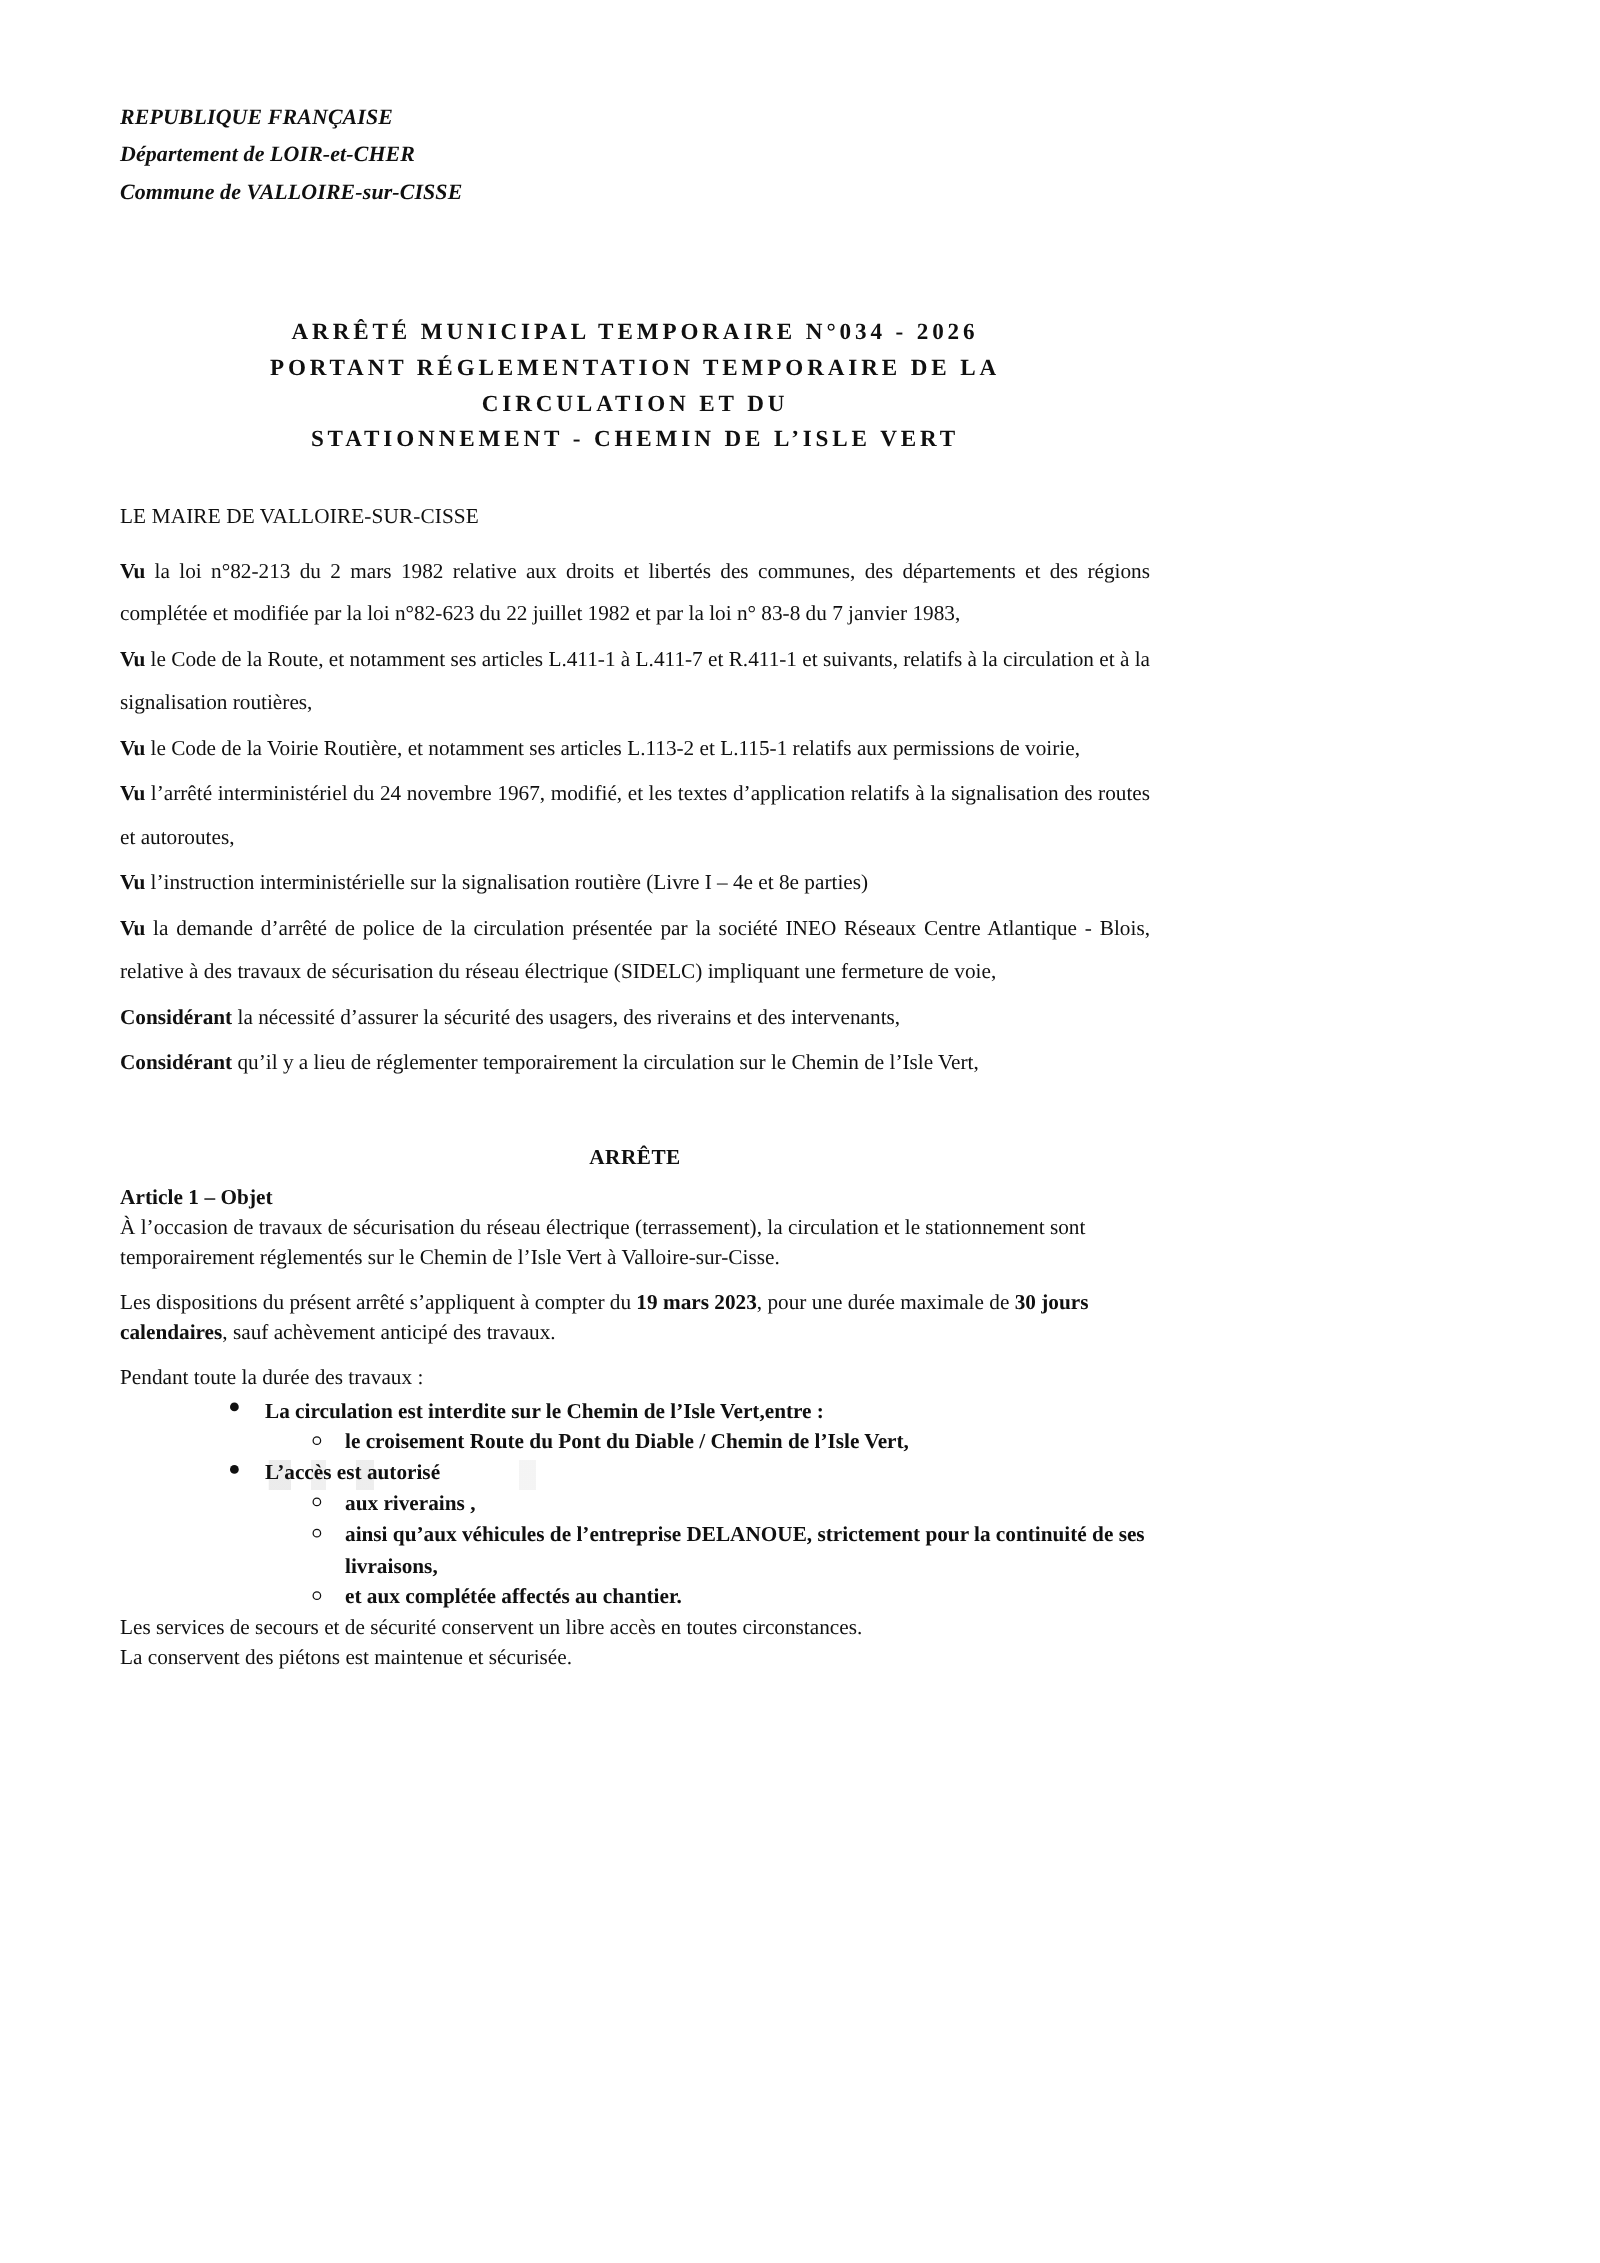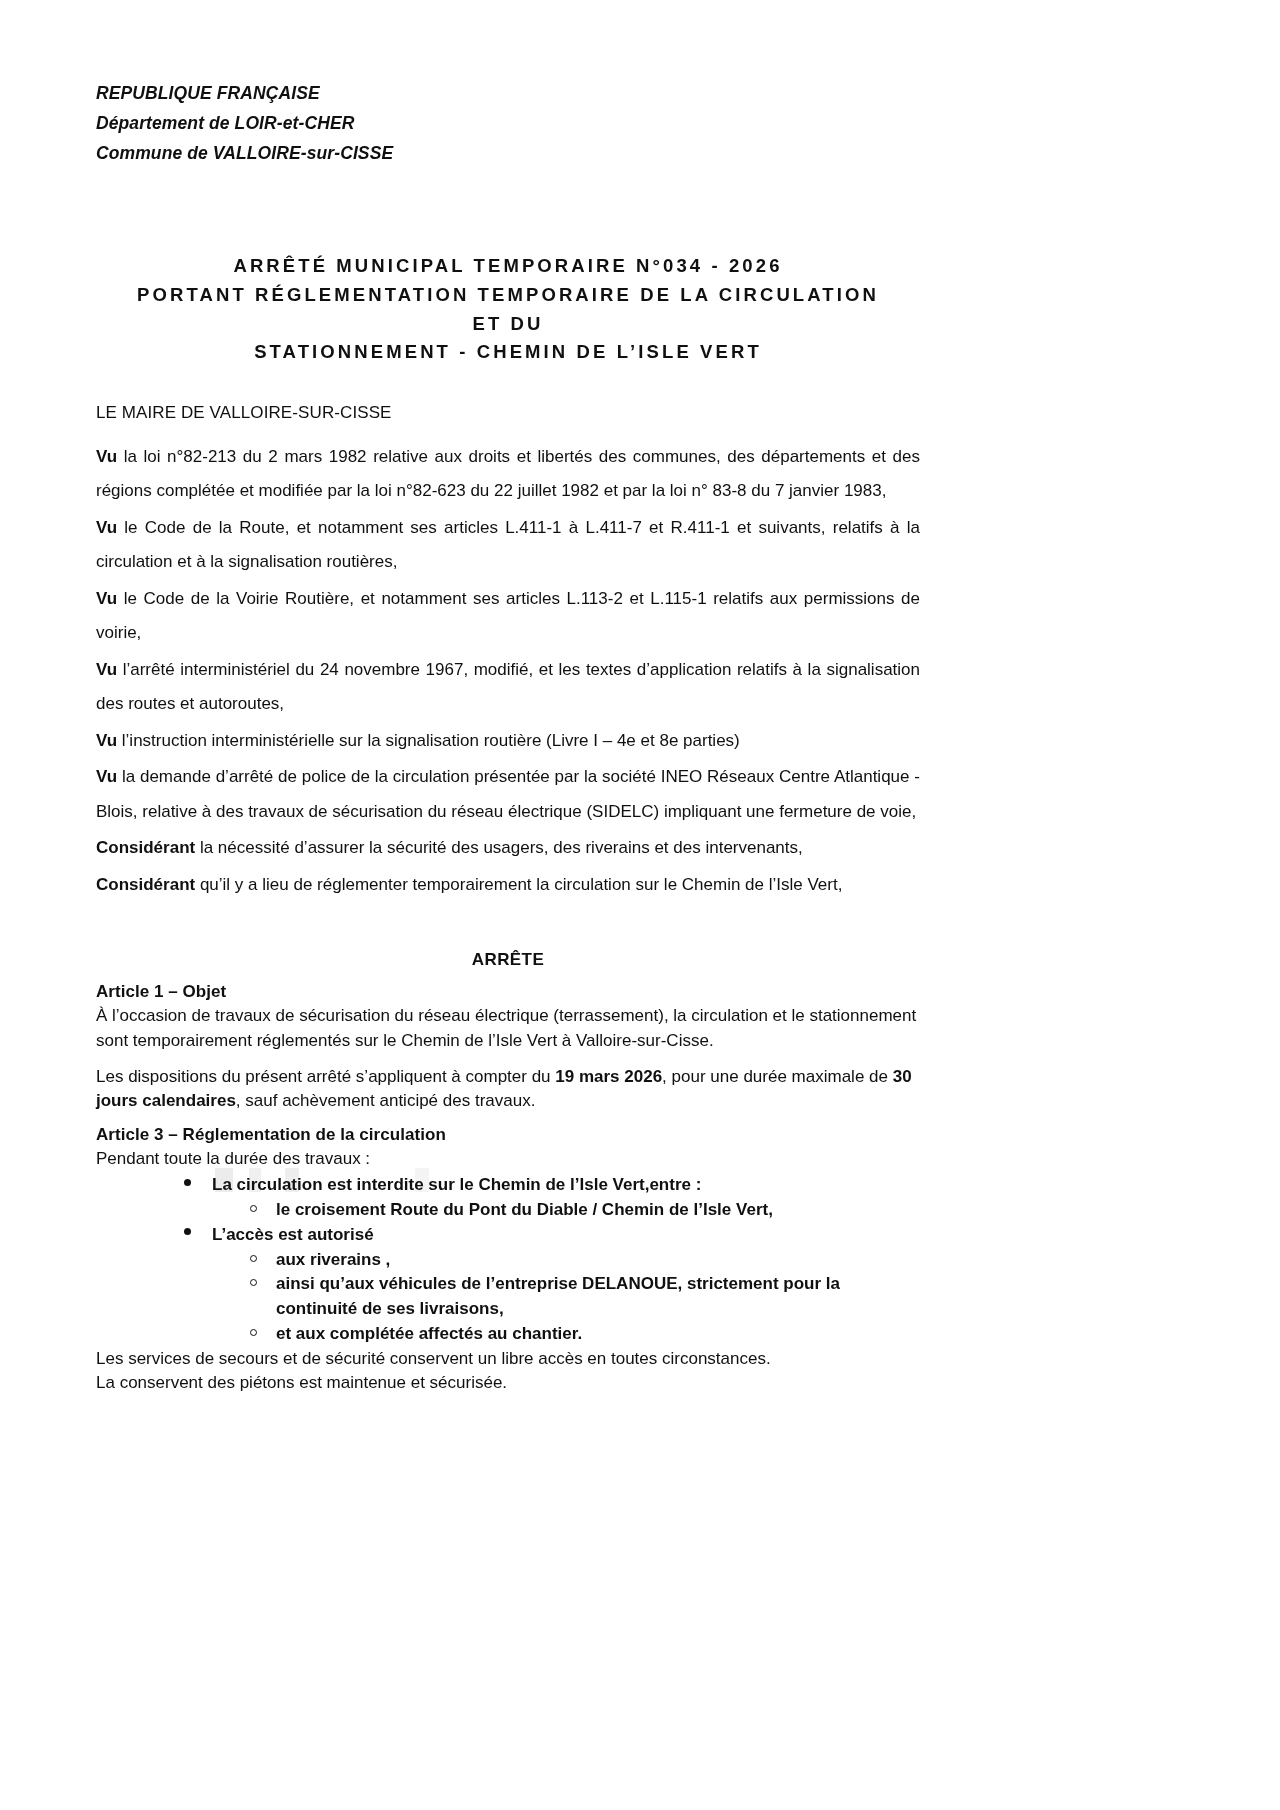--- a/index.html
+++ b/index.html
@@ -13,20 +13,21 @@
     font-family: "Liberation Sans", sans-serif;
     color: #101010;
     -webkit-font-smoothing: antialiased;
   }
   .page {
     position: relative;
     width: 1016px;
     height: 1810px;
     box-sizing: border-box;
     padding: 78px 96px 40px 96px;
+    font-family: Liberation Serif, serif;
   }
 
   
   .letterhead {
     font-style: italic;
     font-weight: bold;
     font-size: 17.5px;
     line-height: 1.72;
     letter-spacing: 0.1px;
   }
@@ -183,25 +184,24 @@
   </div>
 
   <div class="arrete-word">ARRÊTE</div>
 
   <div class="article">
     <h3>Article 1 – Objet</h3>
     <p>À l’occasion de travaux de sécurisation du réseau électrique (terrassement), la circulation et le stationnement sont temporairement réglementés sur le Chemin de l’Isle Vert à Valloire-sur-Cisse.</p>
   </div>
 
   <div class="article">
-    <p><span>Les dispositions du présent arrêté s’appliquent à compter du </span><b>19 mars 2026</b><span>, pour une durée maximale de </span><b>30 jours calendaires</b><span>, sauf achèvement anticipé des travaux.</span></p>
+    <p><span>Les dispositions du présent arrêté s’appliquent à compter du </span><b>19 mars 2023</b><span>, pour une durée maximale de </span><b>30 jours calendaires</b><span>, sauf achèvement anticipé des travaux.</span></p>
   </div>
 
   <div class="article">
-    <h3>Article 3 – Réglementation de la circulation</h3>
     <p>Pendant toute la durée des travaux :</p>
 
     <ul class="lvl1">
       <li>
         <span class="bullet"></span>
         <span>La circulation est interdite sur le Chemin de l’Isle Vert,entre :</span>
         <ul class="lvl2">
           <li>
             <span class="circle"></span>
             <span>le croisement Route du Pont du Diable / Chemin de l’Isle Vert,</span>

